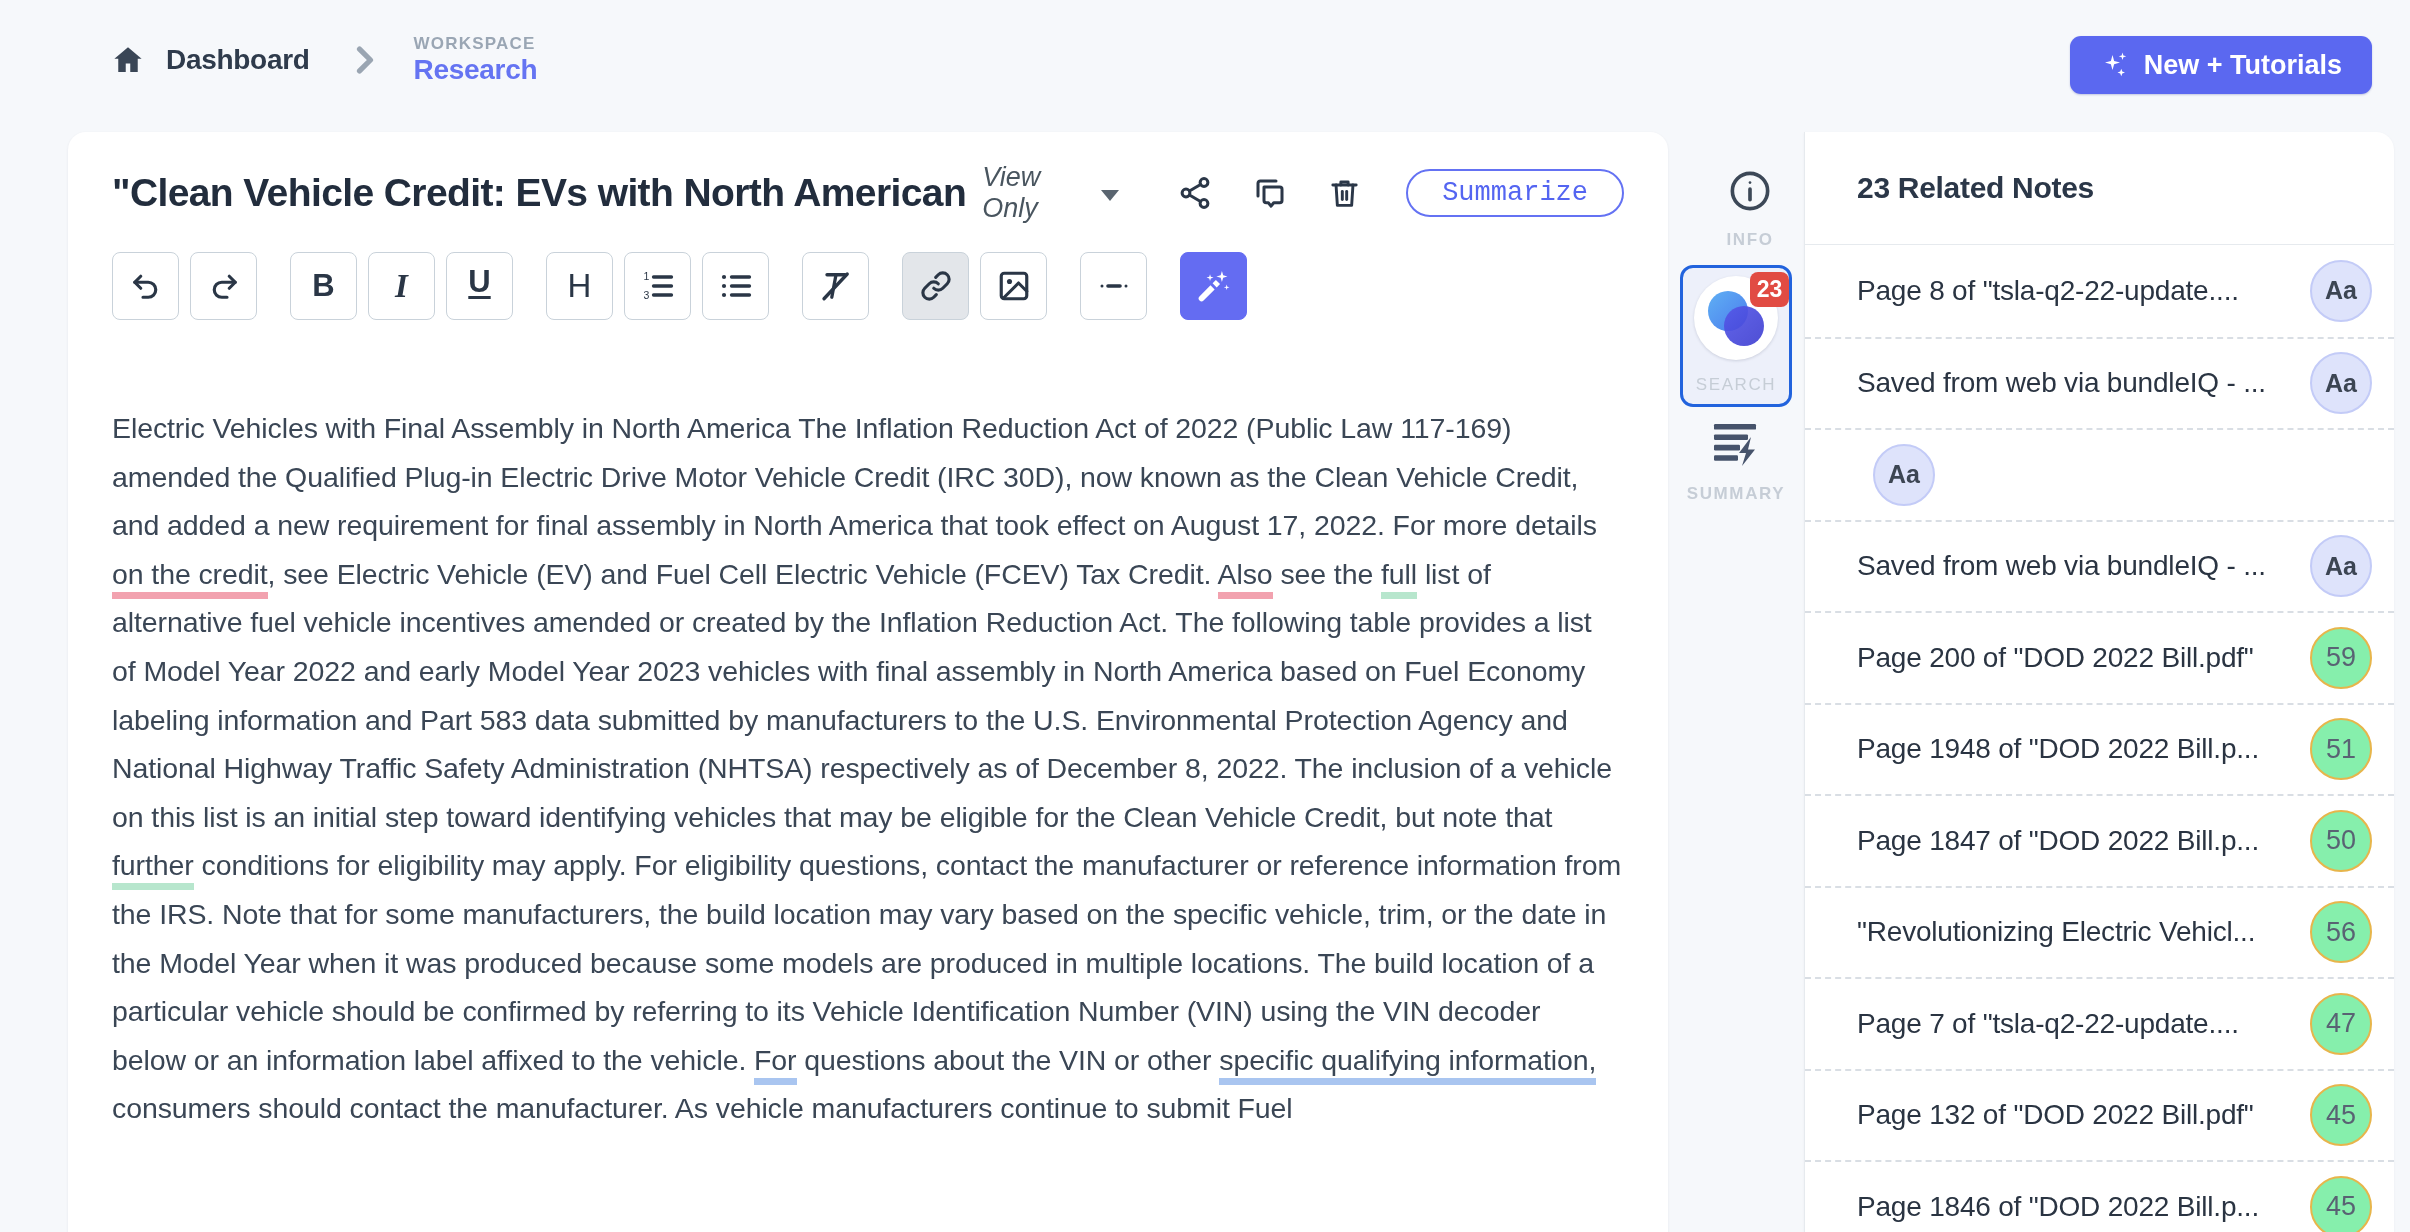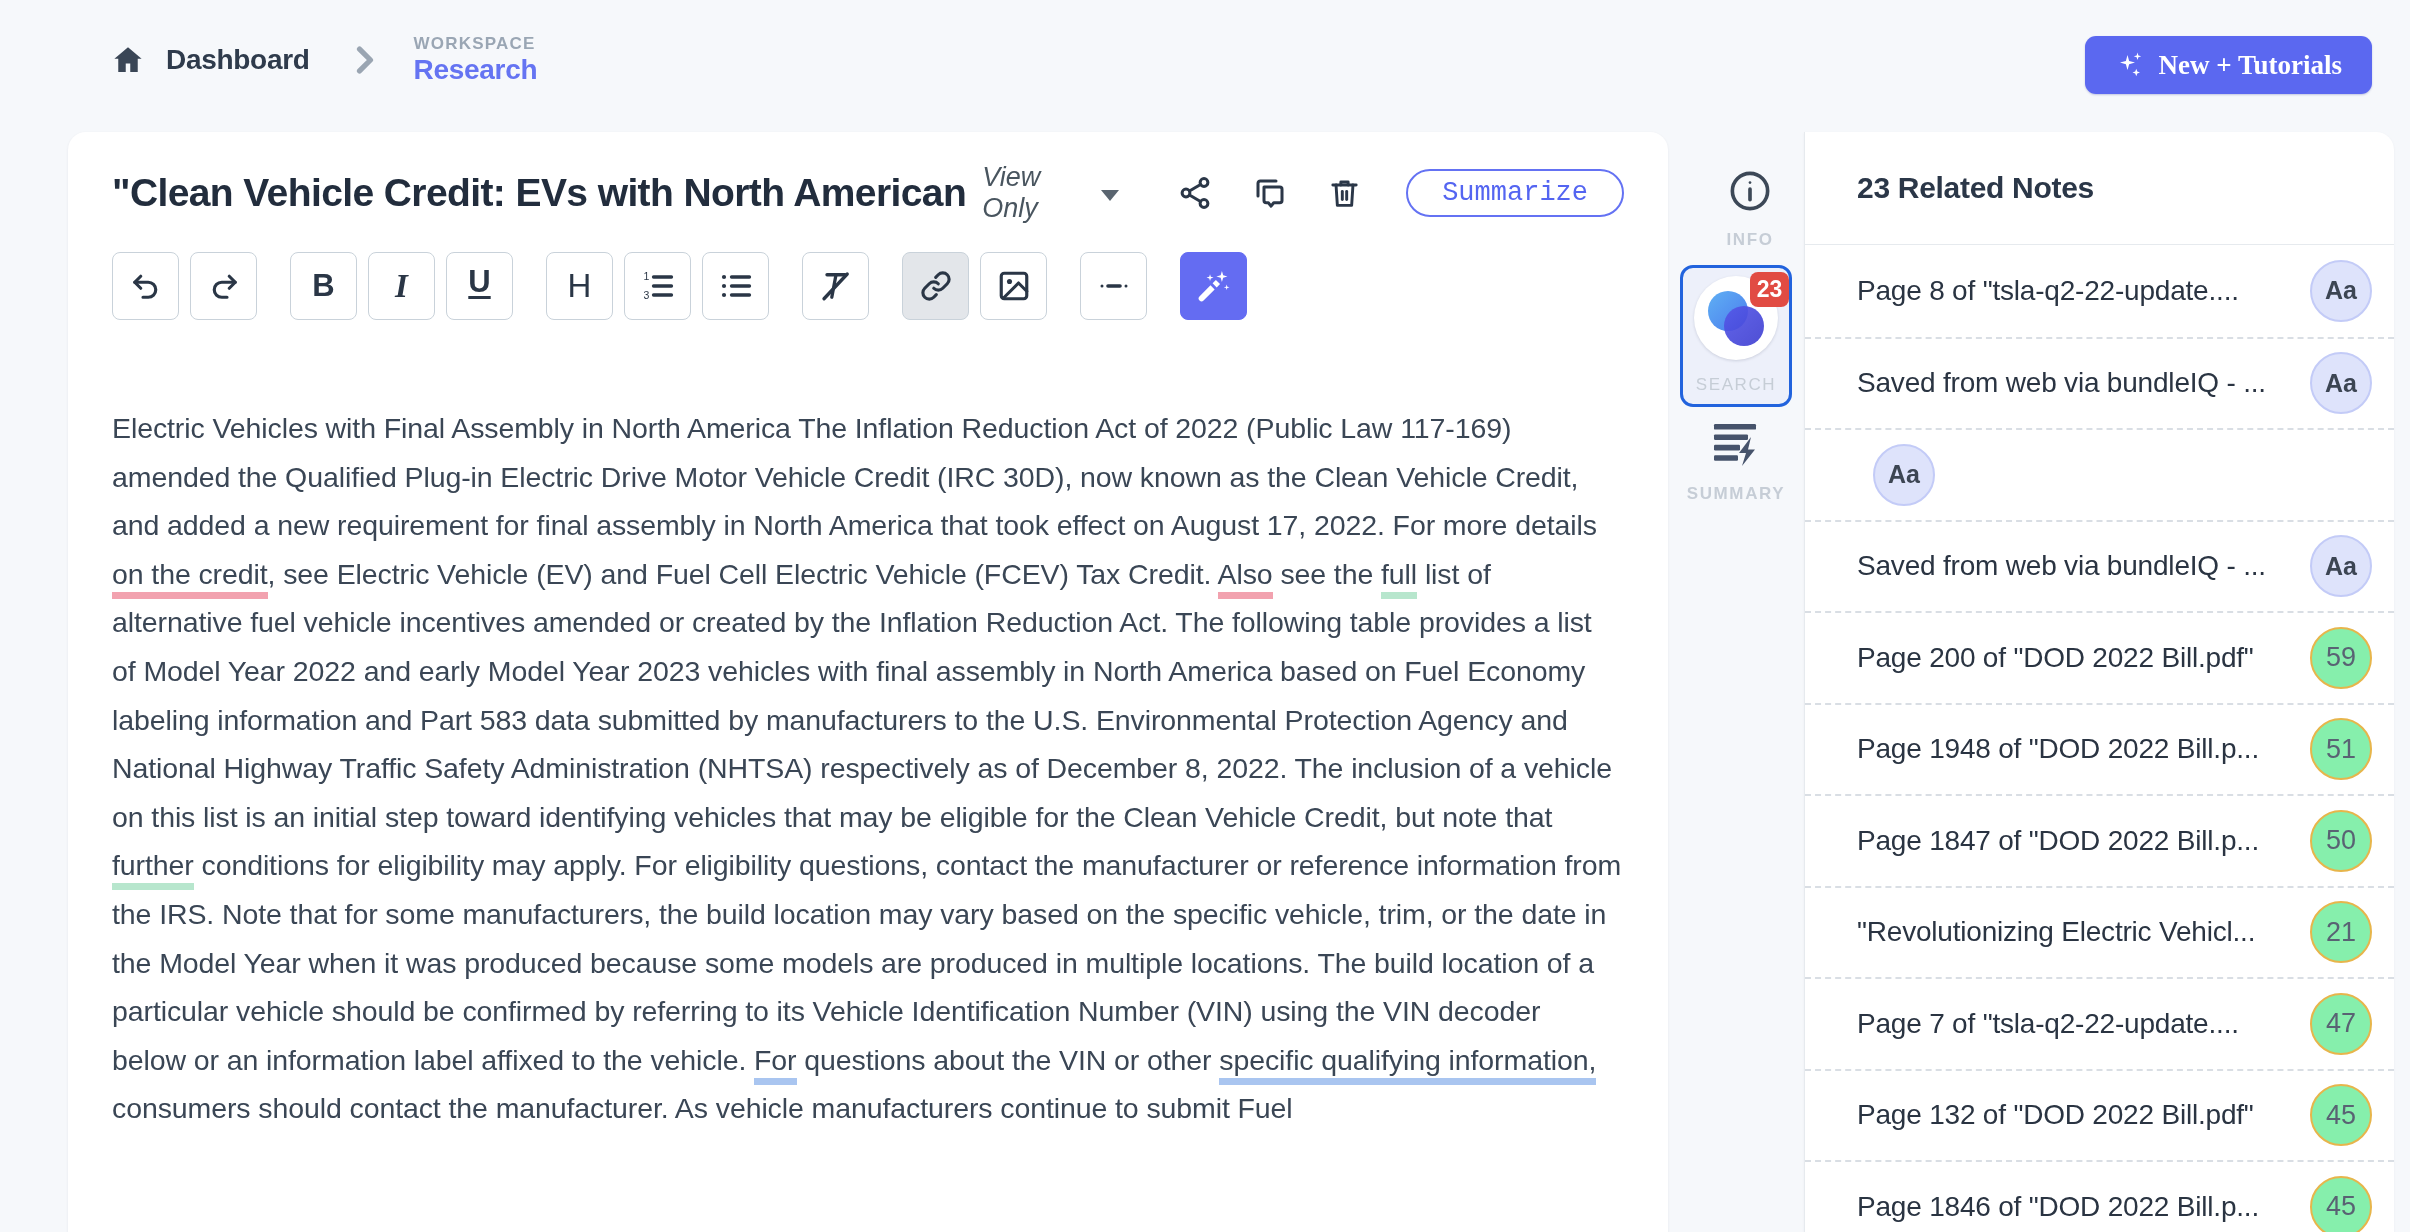--- a/index.html
+++ b/index.html
@@ -18,21 +18,21 @@
   .home-ic { color:#3a4656; margin-right:22px; cursor:pointer; }
   .crumb-dash { font-size:28px; font-weight:700; color:#2f3b4c; letter-spacing:-0.3px; cursor:pointer; }
   .crumb-chev { margin:0 38px 0 44px; color:#9aa5b2; }
   .ws-block { display:flex; flex-direction:column; line-height:1.15; cursor:pointer; }
   .ws-label { font-size:17px; font-weight:700; color:#9aa6b4; letter-spacing:1.2px; }
   .ws-name { font-size:28px; font-weight:700; color:#6574f2; letter-spacing:-0.3px; }
   .btn-new {
     position:absolute; right:38px; top:36px; height:58px; padding:0 30px;
     display:flex; align-items:center; gap:14px;
     background:#5b68f0; border:none; border-radius:11px; cursor:pointer;
-    color:#ffffff; font-size:27px; font-weight:600; font-family:Liberation Serif, serif;
+    color:#ffffff; font-size:27px; font-weight:600; font-family:Liberation Sans, sans-serif;
     box-shadow:0 1px 2px rgba(40,50,150,.25);
   }
 
   
   .card {
     position:absolute; left:68px; top:132px; width:1600px; height:1160px;
     background:#ffffff; border-radius:18px;
     box-shadow:0 1px 3px rgba(20,30,60,.07);
   }
   .doc-head { display:flex; align-items:center; margin:30px 44px 0 44px; height:62px; }
@@ -341,21 +341,21 @@
       <div class="note-row">
         <div class="note-title">Page 1948 of "DOD 2022 Bill.p...</div>
         <div class="note-badge badge-score">51</div>
       </div>
       <div class="note-row">
         <div class="note-title">Page 1847 of "DOD 2022 Bill.p...</div>
         <div class="note-badge badge-score">50</div>
       </div>
       <div class="note-row">
         <div class="note-title">"Revolutionizing Electric Vehicl...</div>
-        <div class="note-badge badge-score">21</div>
+        <div class="note-badge badge-score">56</div>
       </div>
       <div class="note-row">
         <div class="note-title">Page 7 of "tsla-q2-22-update....</div>
         <div class="note-badge badge-score">47</div>
       </div>
       <div class="note-row">
         <div class="note-title">Page 132 of "DOD 2022 Bill.pdf"</div>
         <div class="note-badge badge-score">45</div>
       </div>
       <div class="note-row">

